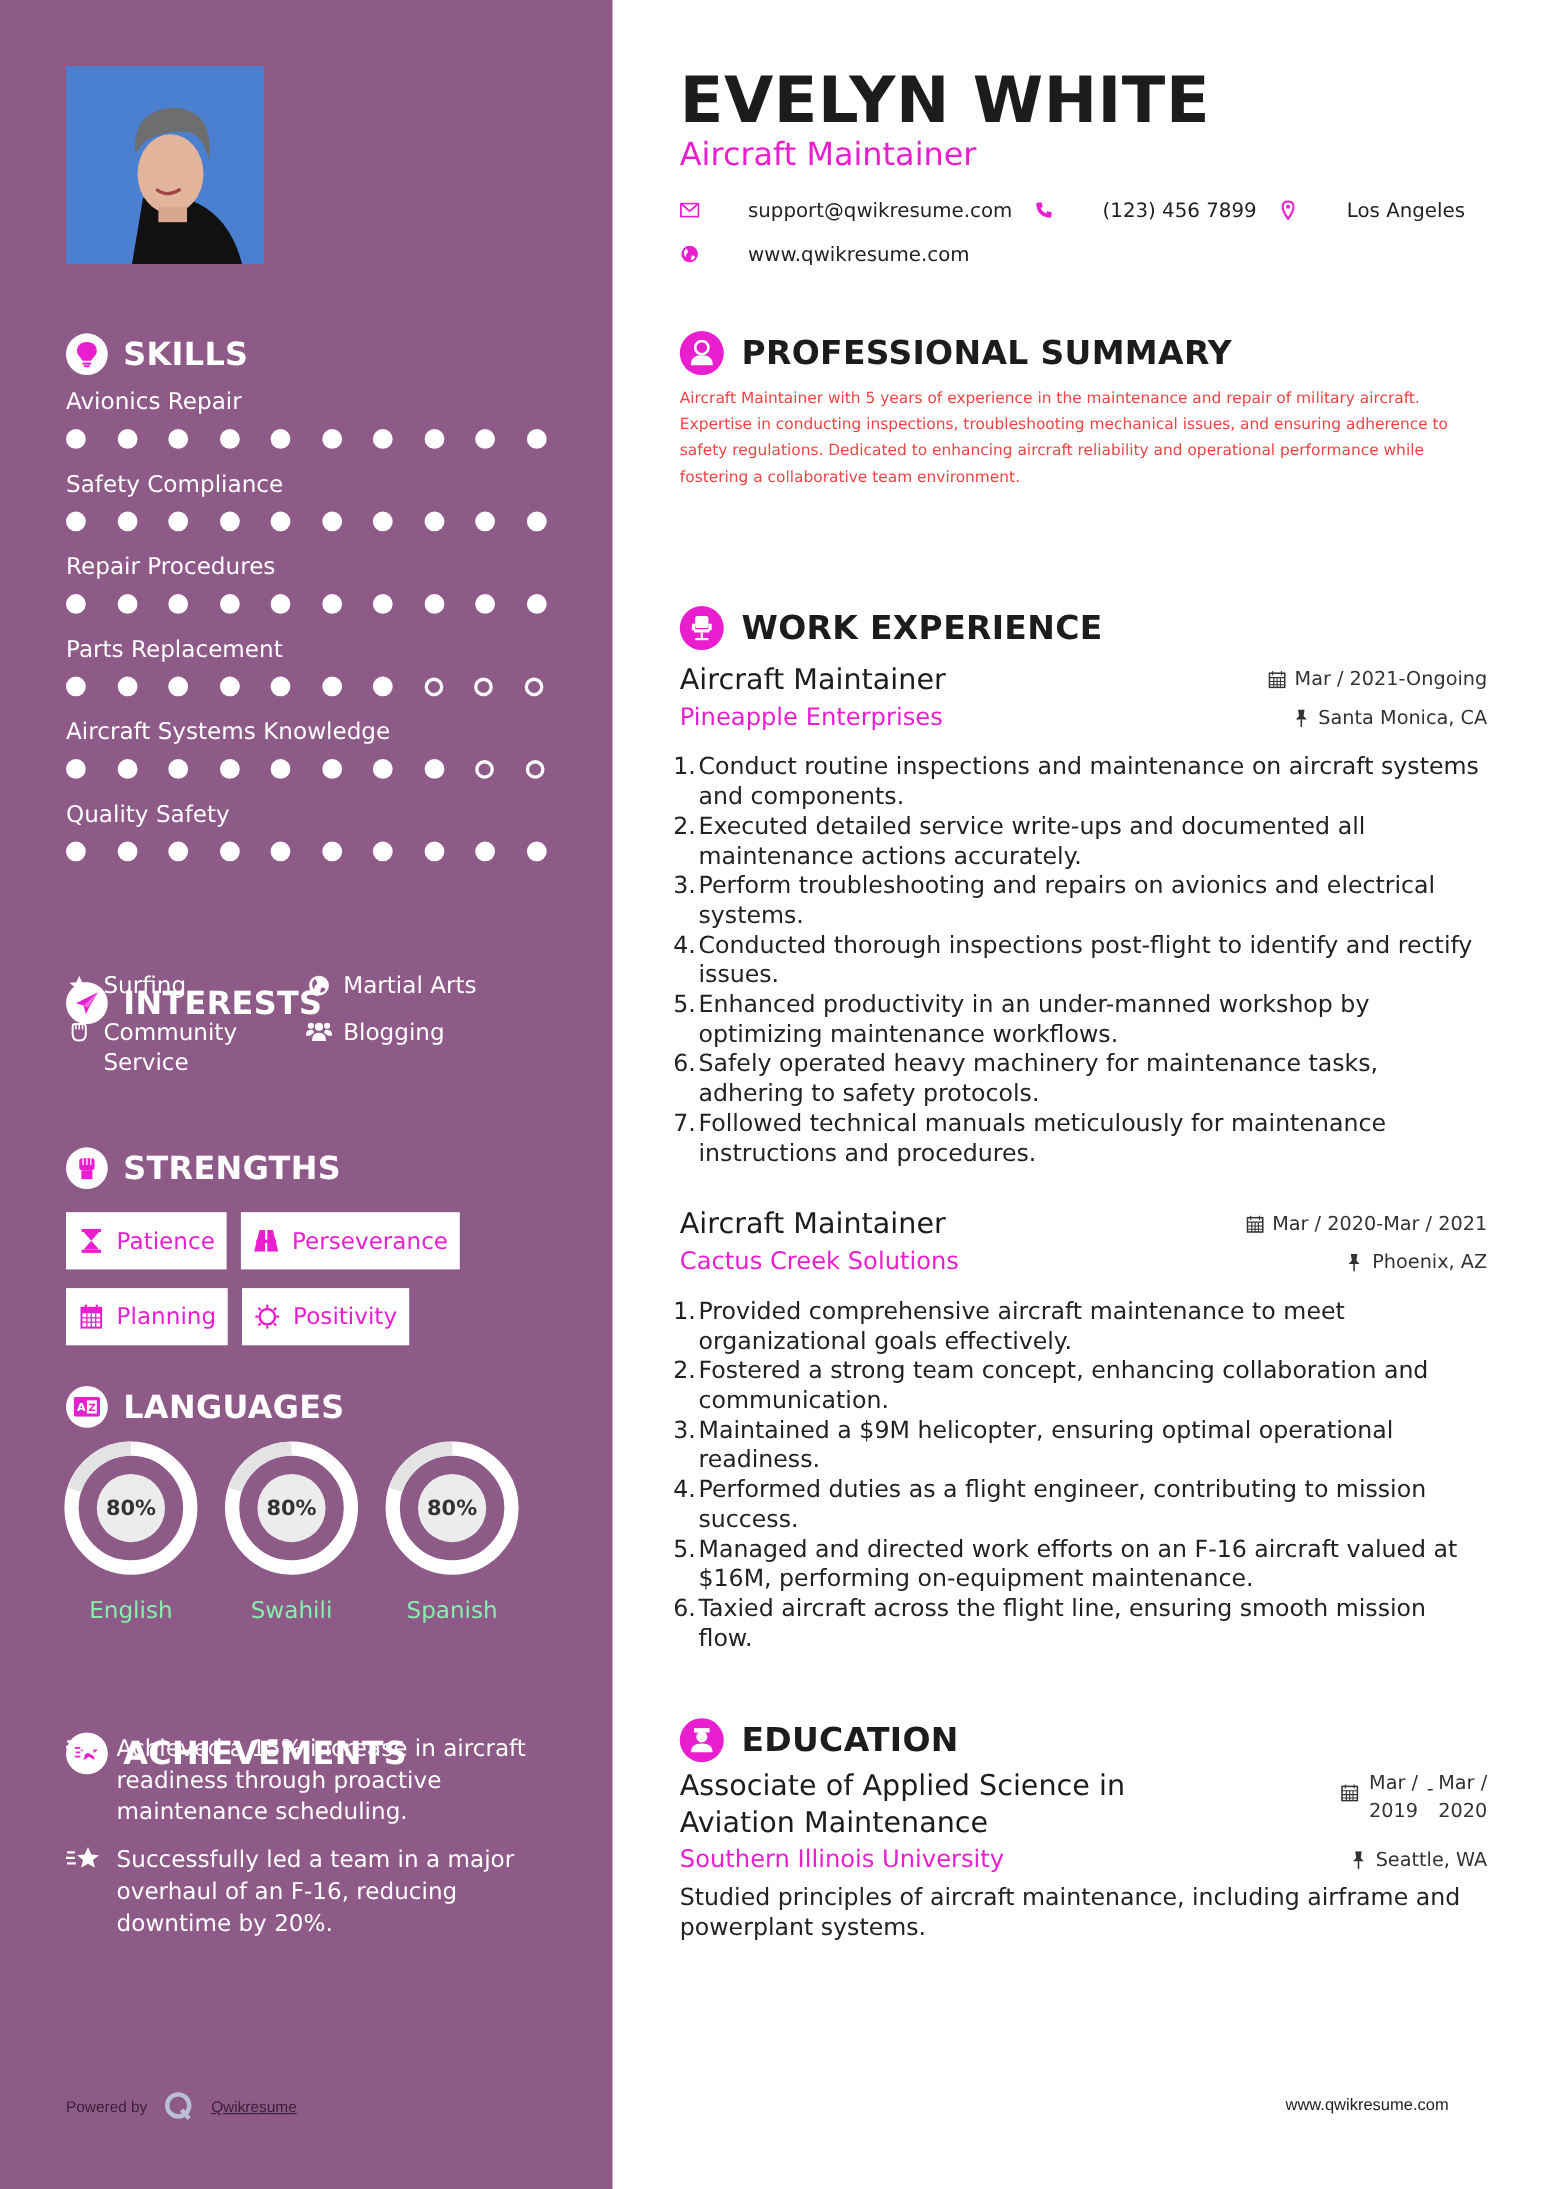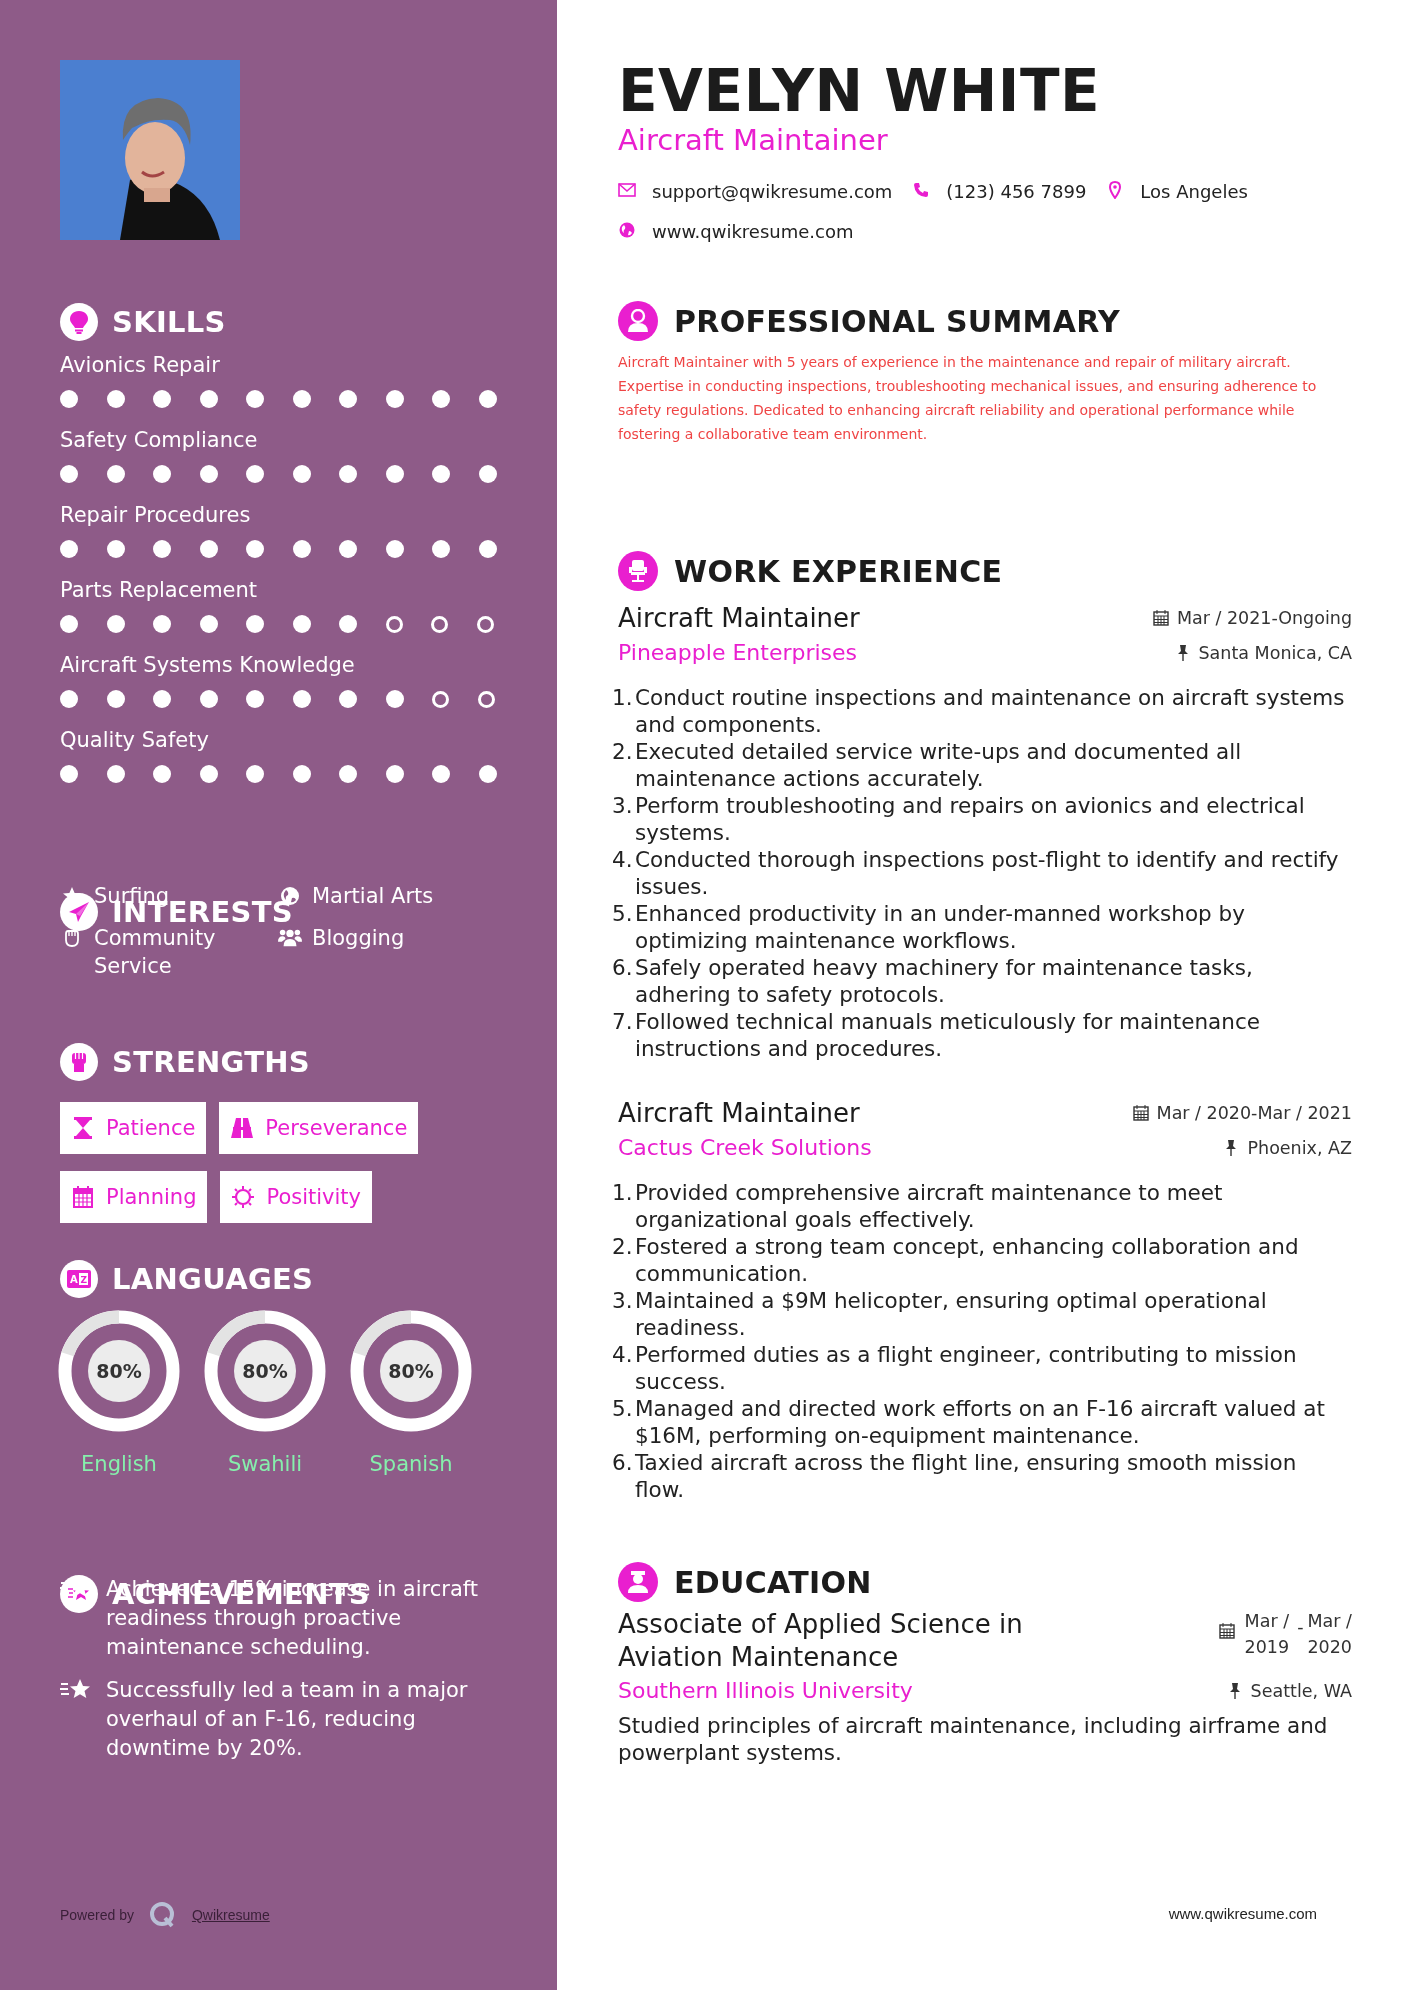--- a/index.html
+++ b/index.html
@@ -44,21 +44,21 @@
 
   .powered { position: absolute; left: 60px; top: 1900px; display: flex; align-items: center; font-family: "Liberation Sans", sans-serif; font-size: 14px; color: #3a1f38; }
   .powered .qlogo { margin: 0 14px 0 14px; width: 30px; height: 30px; }
   .powered .plink { text-decoration: underline; color: #3a1f38; }
 
   
   .name { position: absolute; left: 61px; top: 58px; font-size: 58px; font-weight: bold; color: #1c1c1c; letter-spacing: 0.5px; line-height: 66px; }
   .title { position: absolute; left: 61px; top: 122px; font-size: 29px; color: #e91fcf; line-height: 36px; }
   .contacts { position: absolute; left: 61px; top: 176px; width: 740px; font-size: 18px; color: #222; }
   .crow { display: flex; align-items: center; height: 30px; margin-bottom: 10px; }
-  .citem { display: flex; align-items: flex-start; margin-right: 20px; }
+  .citem { display: flex; align-items: center; margin-right: 20px; gap: 28px; }
   .citem .cicon { width: 18px; height: 18px; margin-right: 16px; display: flex; align-items: center; justify-content: center; }
 
   .main-head { position: absolute; left: 61px; display: flex; align-items: center; height: 42px; }
   .main-head .mhicon { width: 40px; height: 40px; border-radius: 50%; background: #e91fcf; display: flex; align-items: center; justify-content: center; margin-right: 16px; }
   .main-head .mhtext { font-size: 30px; font-weight: bold; color: #1c1c1c; letter-spacing: 0.3px; }
 
   .summary { position: absolute; left: 61px; top: 350px; width: 735px; font-size: 14px; line-height: 24px; color: #ef4444; }
 
   .job { position: absolute; left: 61px; width: 734px; }
   .jrow { display: flex; justify-content: space-between; align-items: center; }

